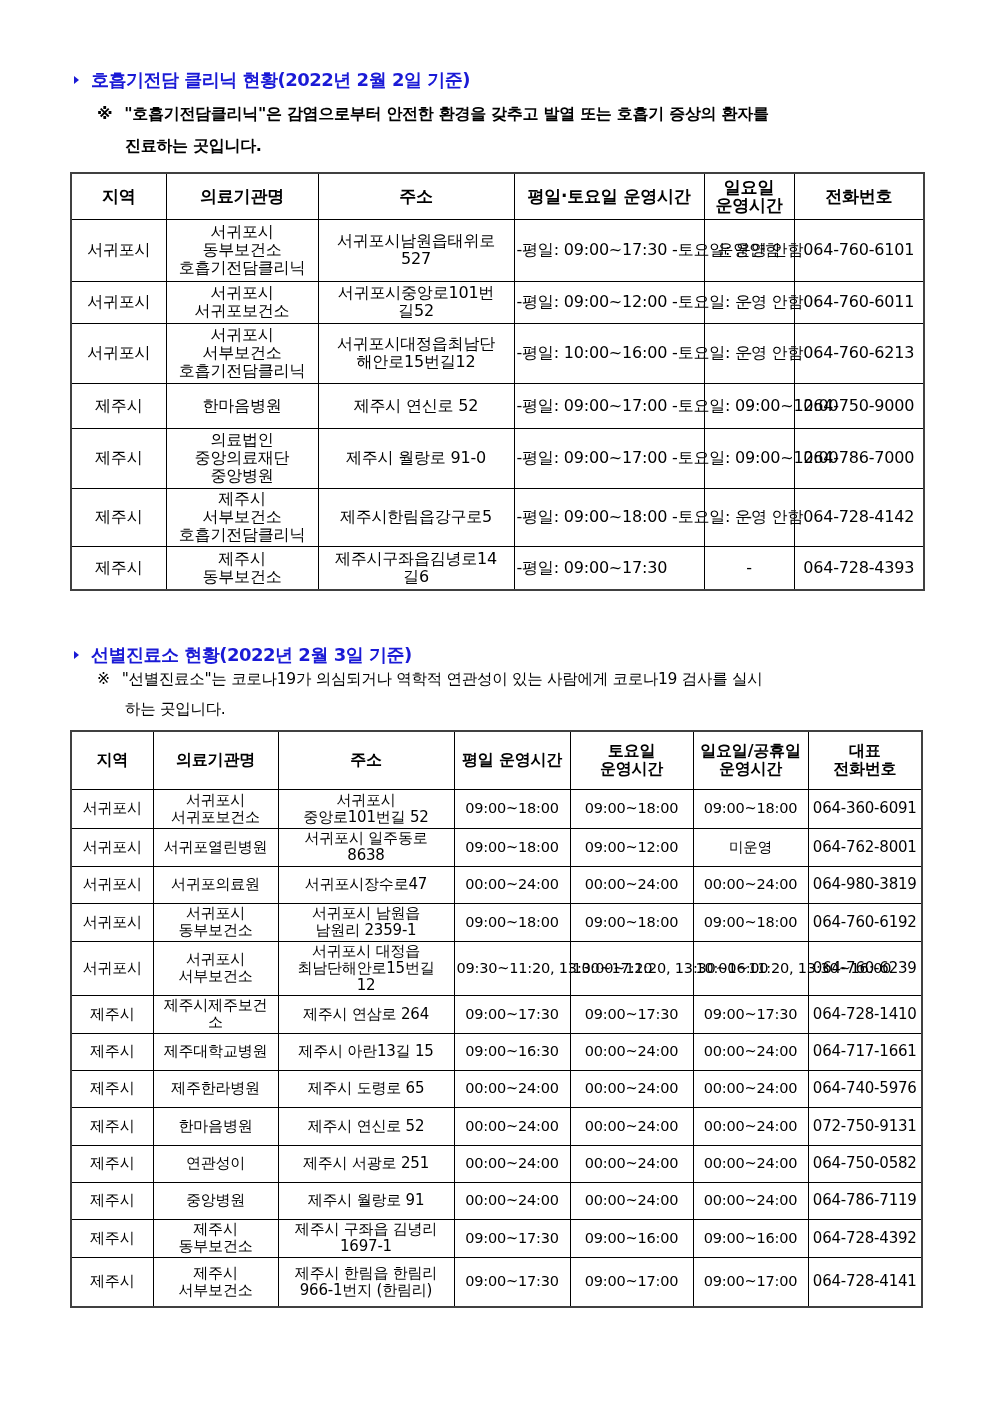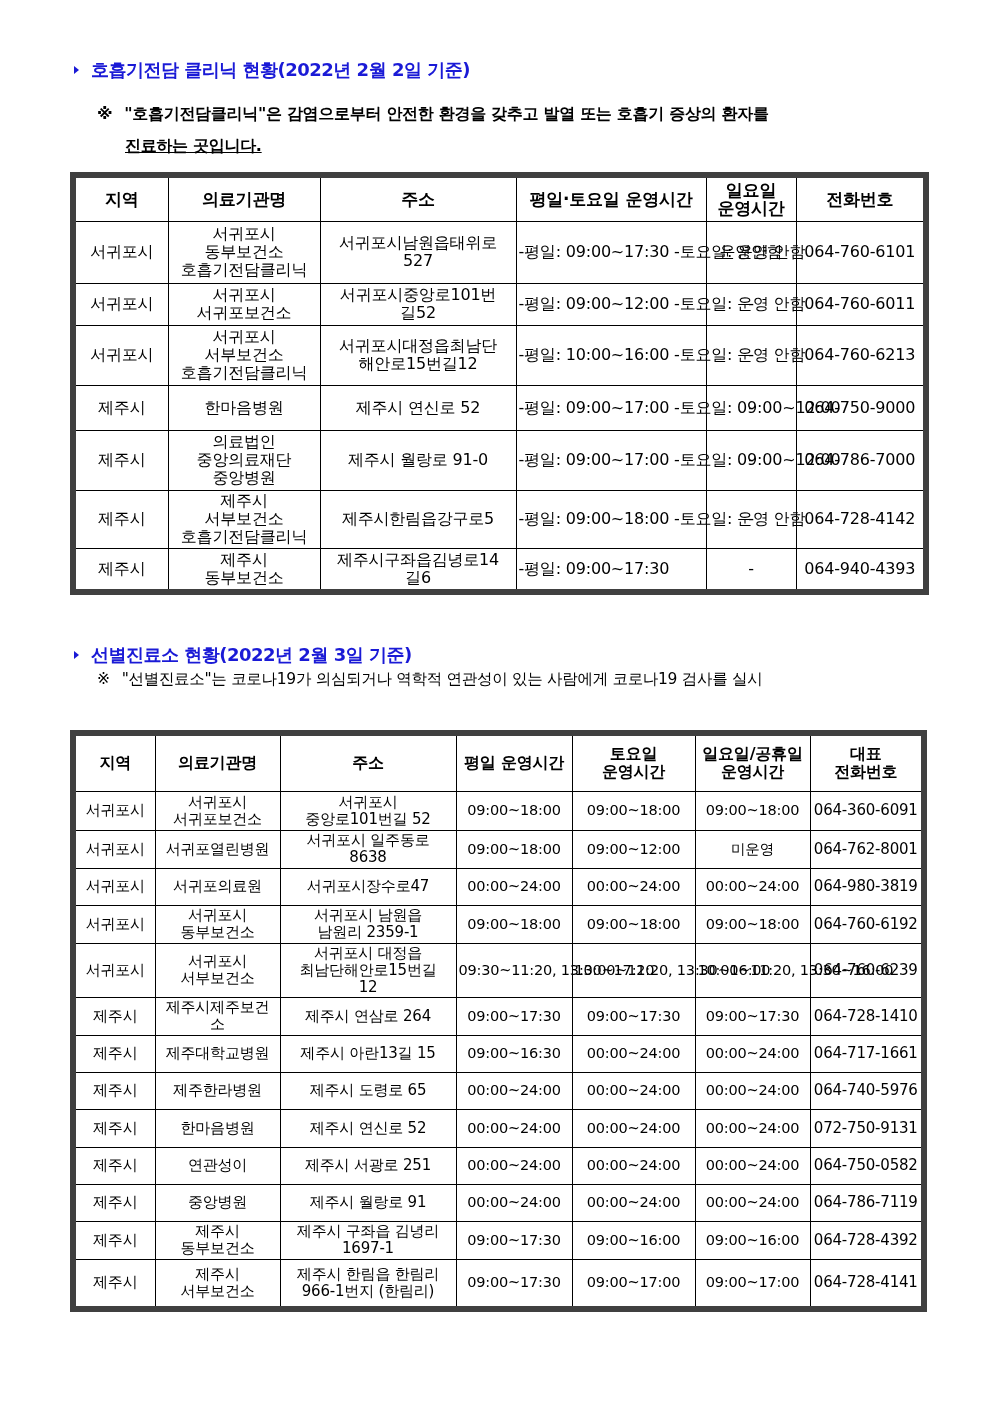--- a/index.html
+++ b/index.html
@@ -20,45 +20,45 @@
     border-top: 4px solid transparent; border-bottom: 4px solid transparent;
     border-left: 5px solid #1a1ad6; margin-right: 12px;
   }
   .note {
     position: absolute; left: 97px; width: 825px;
     font-size: 16px; line-height: 32px; text-align: justify;
     letter-spacing: -0.3px;
   }
   .note.bold { font-weight: bold; }
   .note .mark { margin-right: 12px; }
-  .note .cont { display: block; padding-left: 28px; text-decoration: underline; }
+  .note .cont { display: block; padding-left: 28px; }
   .note.n2 { font-size: 15.5px; line-height: 30px; }
 
   table {
     position: absolute; border-collapse: collapse; table-layout: fixed;
-    border: 6px solid #404040;
+    border: 2px solid #404040;
   }
   td, th {
     border: 1px solid #000; text-align: center; vertical-align: middle;
     font-size: 16px; line-height: 18px; font-weight: normal;
     padding: 0 2px; letter-spacing: -0.2px;
   }
   th { font-weight: bold; font-size: 17px; line-height: 18px; }
   .t1 { left: 70px; top: 172px; width: 853px; }
   .t1 td.hours { text-align: left; padding-left: 2px; white-space: nowrap; }
   .t2 { left: 70px; top: 730px; width: 851px; }
   .t2 td { font-size: 15px; line-height: 17px; }
   .t2 th { font-size: 16px; line-height: 18px; }
   .t2 td.time { font-size: 14.5px; white-space: nowrap; margin-top: 24px; }
   .ml { white-space: pre-line; }
 </style>
 </head>
 <body>
 
-<div class="section-title" style="top:58px;">
+<div class="section-title" style="top:68px;">
   <span class="bullet"></span>
   <span>호흡기전담 클리닉 현황(2022년 2월 2일 기준)</span>
 </div>
 <div class="note bold" style="top:98px;">
   <span class="mark">※</span><span>"호흡기전담클리닉"은 감염으로부터 안전한 환경을 갖추고 발열 또는 호흡기 증상의 환자를</span>
   <span class="cont">진료하는 곳입니다.</span>
 </div>
 
 <table class="t1">
   <colgroup>
@@ -148,31 +148,32 @@
         <td>064-728-4142</td>
       </tr>
       <tr style="height: 44px;">
         <td>제주시</td>
         <td class="ml">제주시
 동부보건소</td>
         <td class="ml">제주시구좌읍김녕로14
 길6</td>
         <td class="ml hours">-평일: 09:00~17:30</td>
         <td>-</td>
-        <td>064-940-4393</td>
+        <td>064-728-4393</td>
       </tr>
     </tbody>
 </table>
 
 <div class="section-title" style="top:643px;">
   <span class="bullet"></span>
   <span>선별진료소 현황(2022년 2월 3일 기준)</span>
 </div>
 <div class="note n2" style="top:664px;">
   <span class="mark">※</span><span>"선별진료소"는 코로나19가 의심되거나 역학적 연관성이 있는 사람에게 코로나19 검사를 실시</span>
+  <span class="cont">하는 곳입니다.</span>
 </div>
 
 <table class="t2">
   <colgroup>
     <col style="width:82px">
       <col style="width:125px">
       <col style="width:176px">
     <col style="width:116px">
       <col style="width:123px">
       <col style="width:115px">

